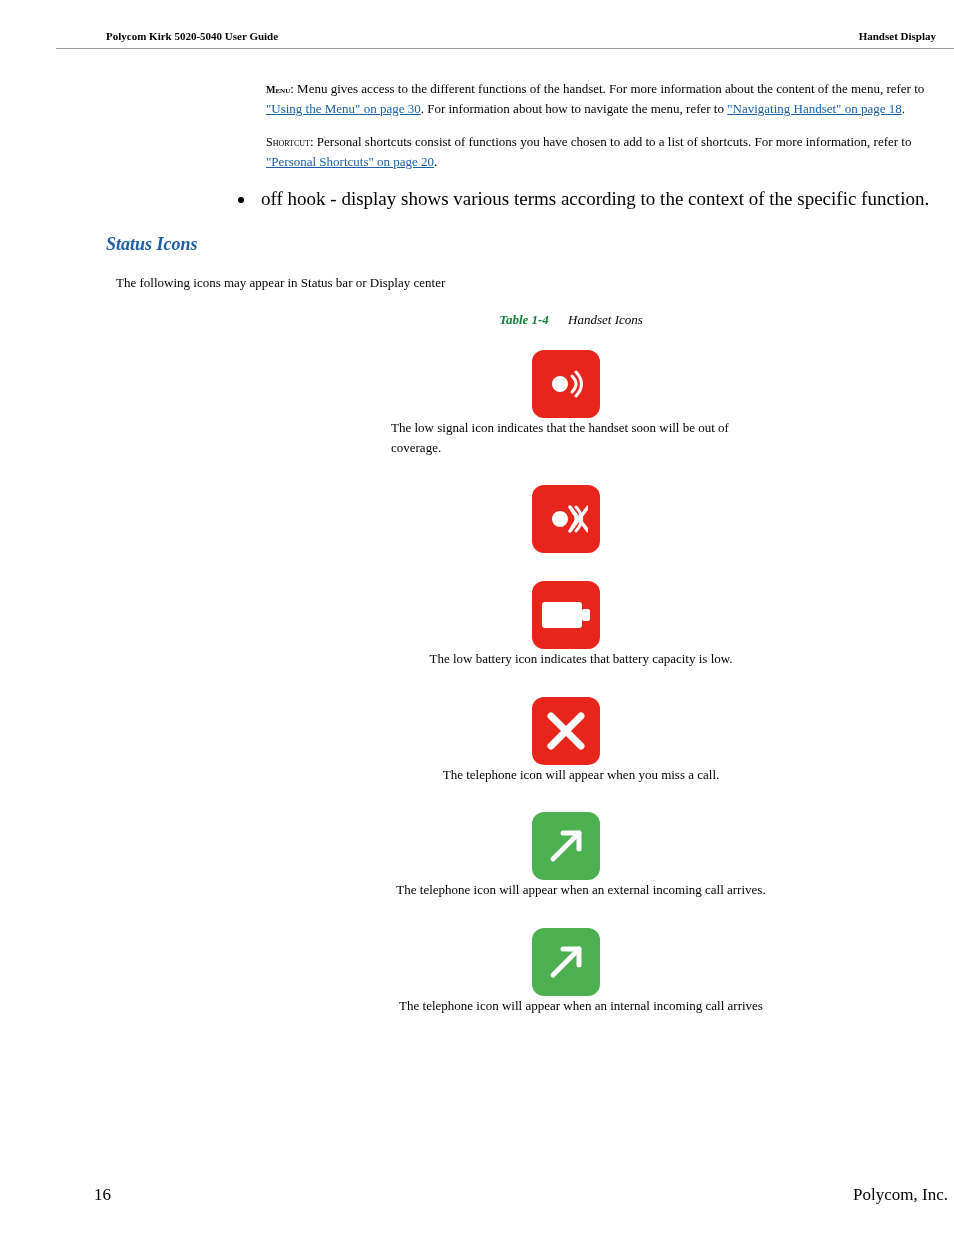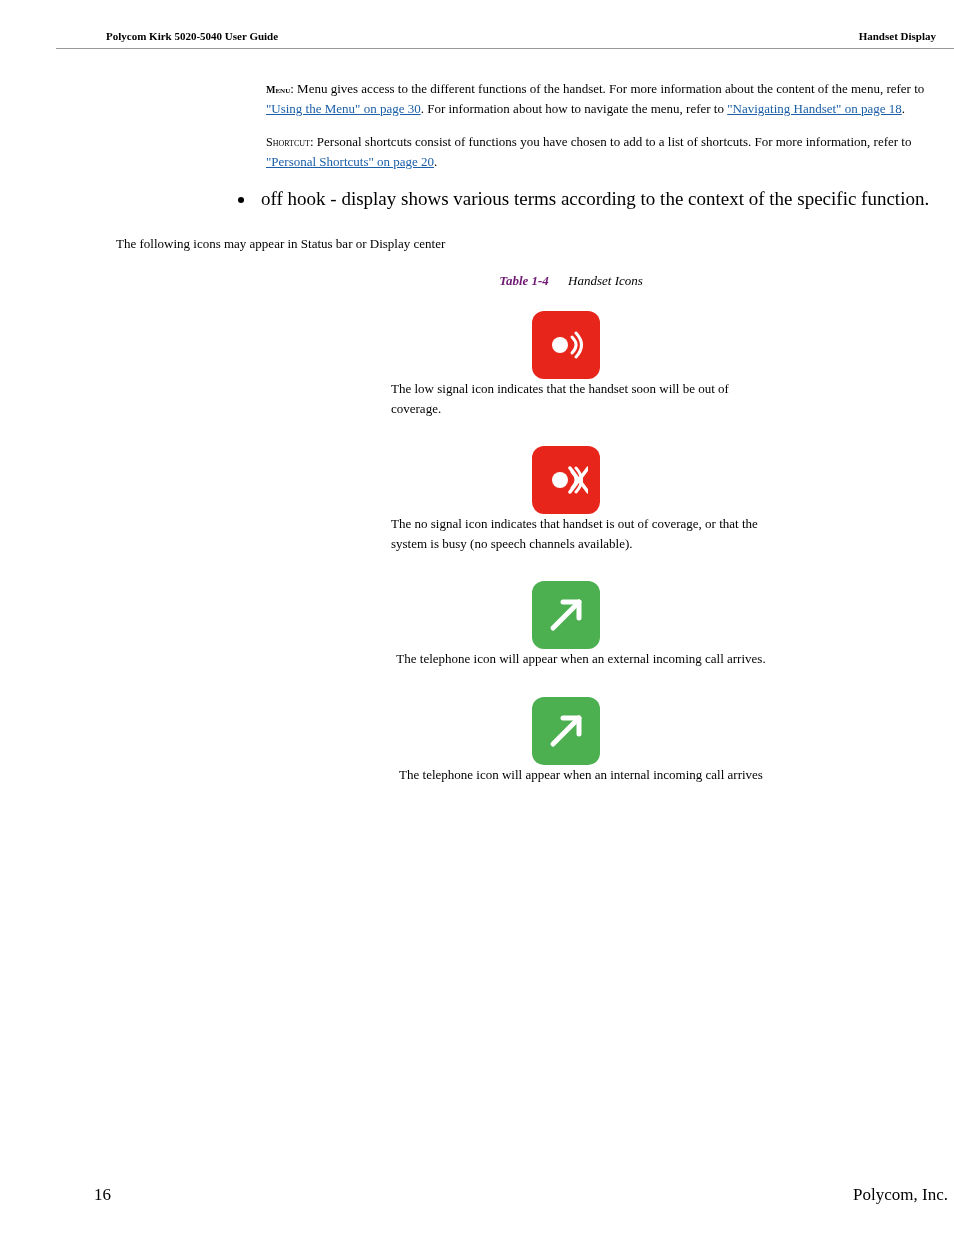--- a/index.html
+++ b/index.html
@@ -93,21 +93,21 @@
     
     .table-caption {
       text-align: center;
       font-size: 13px;
       margin-bottom: 22px;
       margin-left: 100px;
     }
     .table-caption-label {
       font-weight: bold;
       font-style: italic;
-      color: #701a75;
+      color: #15803d;
     }
     .table-caption-text {
       font-style: italic;
       margin-left: 16px;
     }
     
     .icon-row {
       display: flex;
       align-items: center;
       margin-bottom: 28px;
@@ -152,20 +152,21 @@
     </div>
 
     <div class="intro-block">
       <span class="shortcut-label">Shortcut</span><span>: Personal shortcuts consist of functions you have chosen to add to a list of shortcuts. For more information, refer to </span><a class="link">"Personal Shortcuts" on page 20</a><span>.</span>
     </div>
 
     <ul class="bullet-list">
       <li>off hook - display shows various terms according to the context of the specific function.</li>
     </ul>
 
+    <h2 class="section-heading">Status Icons</h2>
 
     <p class="section-intro">The following icons may appear in Status bar or Display center</p>
 
     <div class="table-caption">
       <span class="table-caption-label">Table 1-4</span>
       <span class="table-caption-text">Handset Icons</span>
     </div>
 
     <div class="icon-row">
       <div class="icon-box red">
@@ -184,24 +185,43 @@
       <div class="icon-box red">
         <svg width="44" height="44" viewBox="0 0 44 44">
           <circle cx="16" cy="22" r="8" fill="white"></circle>
           <path d="M28 14 Q36 22 28 30" fill="none" stroke="white" stroke-width="3" stroke-linecap="round"></path>
           <path d="M32 10 Q43 22 32 34" fill="none" stroke="white" stroke-width="3" stroke-linecap="round"></path>
 
           <line x1="26" y1="10" x2="44" y2="34" stroke="white" stroke-width="3.5" stroke-linecap="round"></line>
           <line x1="44" y1="10" x2="26" y2="34" stroke="white" stroke-width="3.5" stroke-linecap="round"></line>
         </svg>
       </div>
-      <div class="icon-desc">The no signal icon indicates that handset is out of coverage, or that the system is busy (no speech channels available).</div>
-    </div>
-
-
+    </div>
+
+    <div class="icon-row">
+      <div class="icon-box red">
+        <svg width="50" height="28" viewBox="0 0 50 28">
+          <rect x="1" y="1" width="40" height="26" rx="3" ry="3" fill="white" stroke="white" stroke-width="0"></rect>
+          <rect x="41" y="8" width="8" height="12" rx="2" ry="2" fill="white"></rect>
+        </svg>
+      </div>
+      <div class="icon-desc">The low battery icon indicates that battery capacity is low.</div>
+    </div>
+
+    <div class="icon-row">
+      <div class="icon-box red">
+        <svg width="46" height="46" viewBox="0 0 46 46">
+
+          <line x1="8" y1="8" x2="38" y2="38" stroke="white" stroke-width="7" stroke-linecap="round"></line>
+          <line x1="38" y1="8" x2="8" y2="38" stroke="white" stroke-width="7" stroke-linecap="round"></line>
+
+        </svg>
+      </div>
+      <div class="icon-desc">The telephone icon will appear when you miss a call.</div>
+    </div>
 
     <div class="icon-row">
       <div class="icon-box green">
         <svg width="46" height="46" viewBox="0 0 46 46">
 
           <line x1="10" y1="36" x2="36" y2="10" stroke="white" stroke-width="5" stroke-linecap="round"></line>
 
           <polyline points="20,10 36,10 36,26" fill="none" stroke="white" stroke-width="5" stroke-linecap="round" stroke-linejoin="round"></polyline>
         </svg>
       </div>

